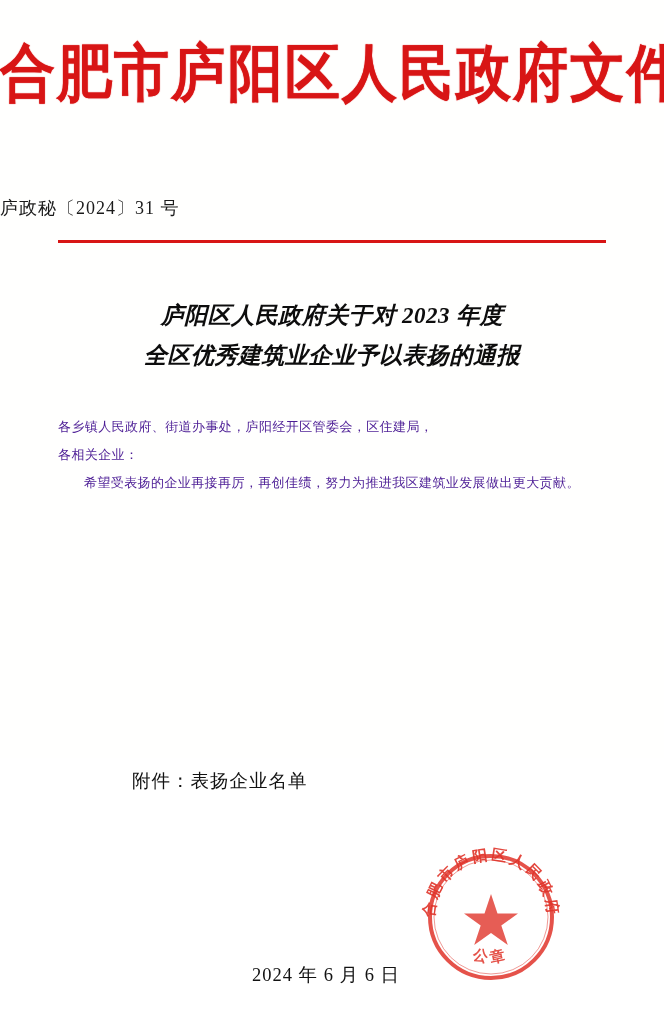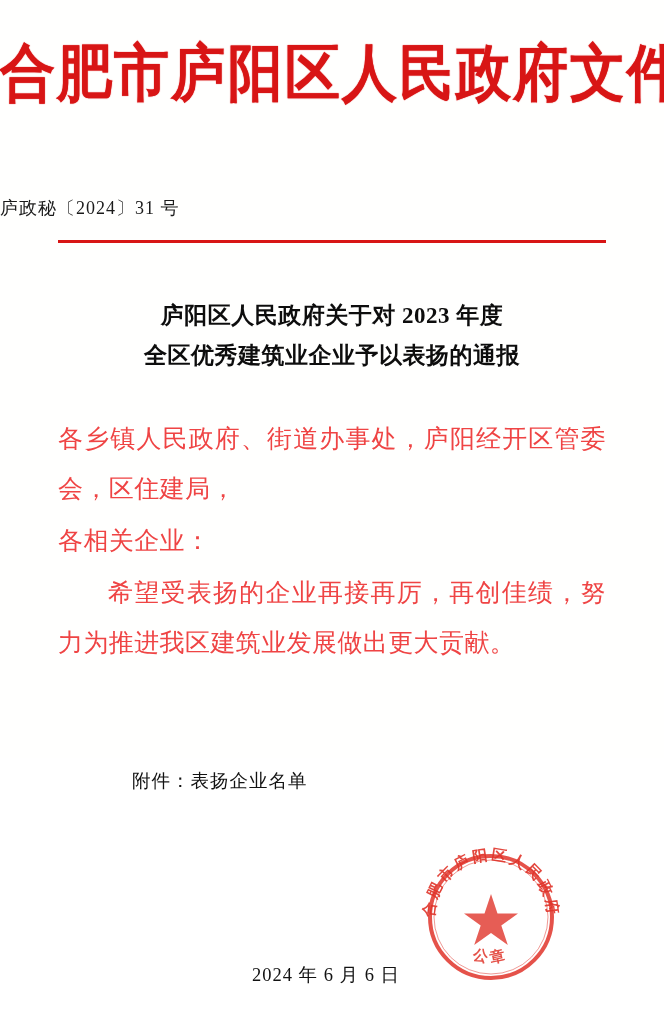--- a/index.html
+++ b/index.html
@@ -72,36 +72,37 @@
     position: absolute;
     top: 296px;
     left: 70px;
     width: 524px;
     text-align: center;
     font-size: 23px;
     font-weight: bold;
     line-height: 1.75;
     letter-spacing: 0.5px;
     color: #0d0d0d;
+    font-style: italic;
   }
   .doc-title .line {
     display: block;
     white-space: nowrap;
   }
 
   
   .body-text {
     position: absolute;
     top: 414px;
     left: 58px;
     width: 548px;
-    font-size: 25px;
+    font-size: 13px;
     line-height: 2.0;
     letter-spacing: 0.4px;
-    color: #ef4444;
+    color: #4c1d95;
     text-align: justify;
   }
   .body-text p {
     margin: 0 0 2px 0;
   }
   .indent {
     text-indent: 2em;
   }
 
   

